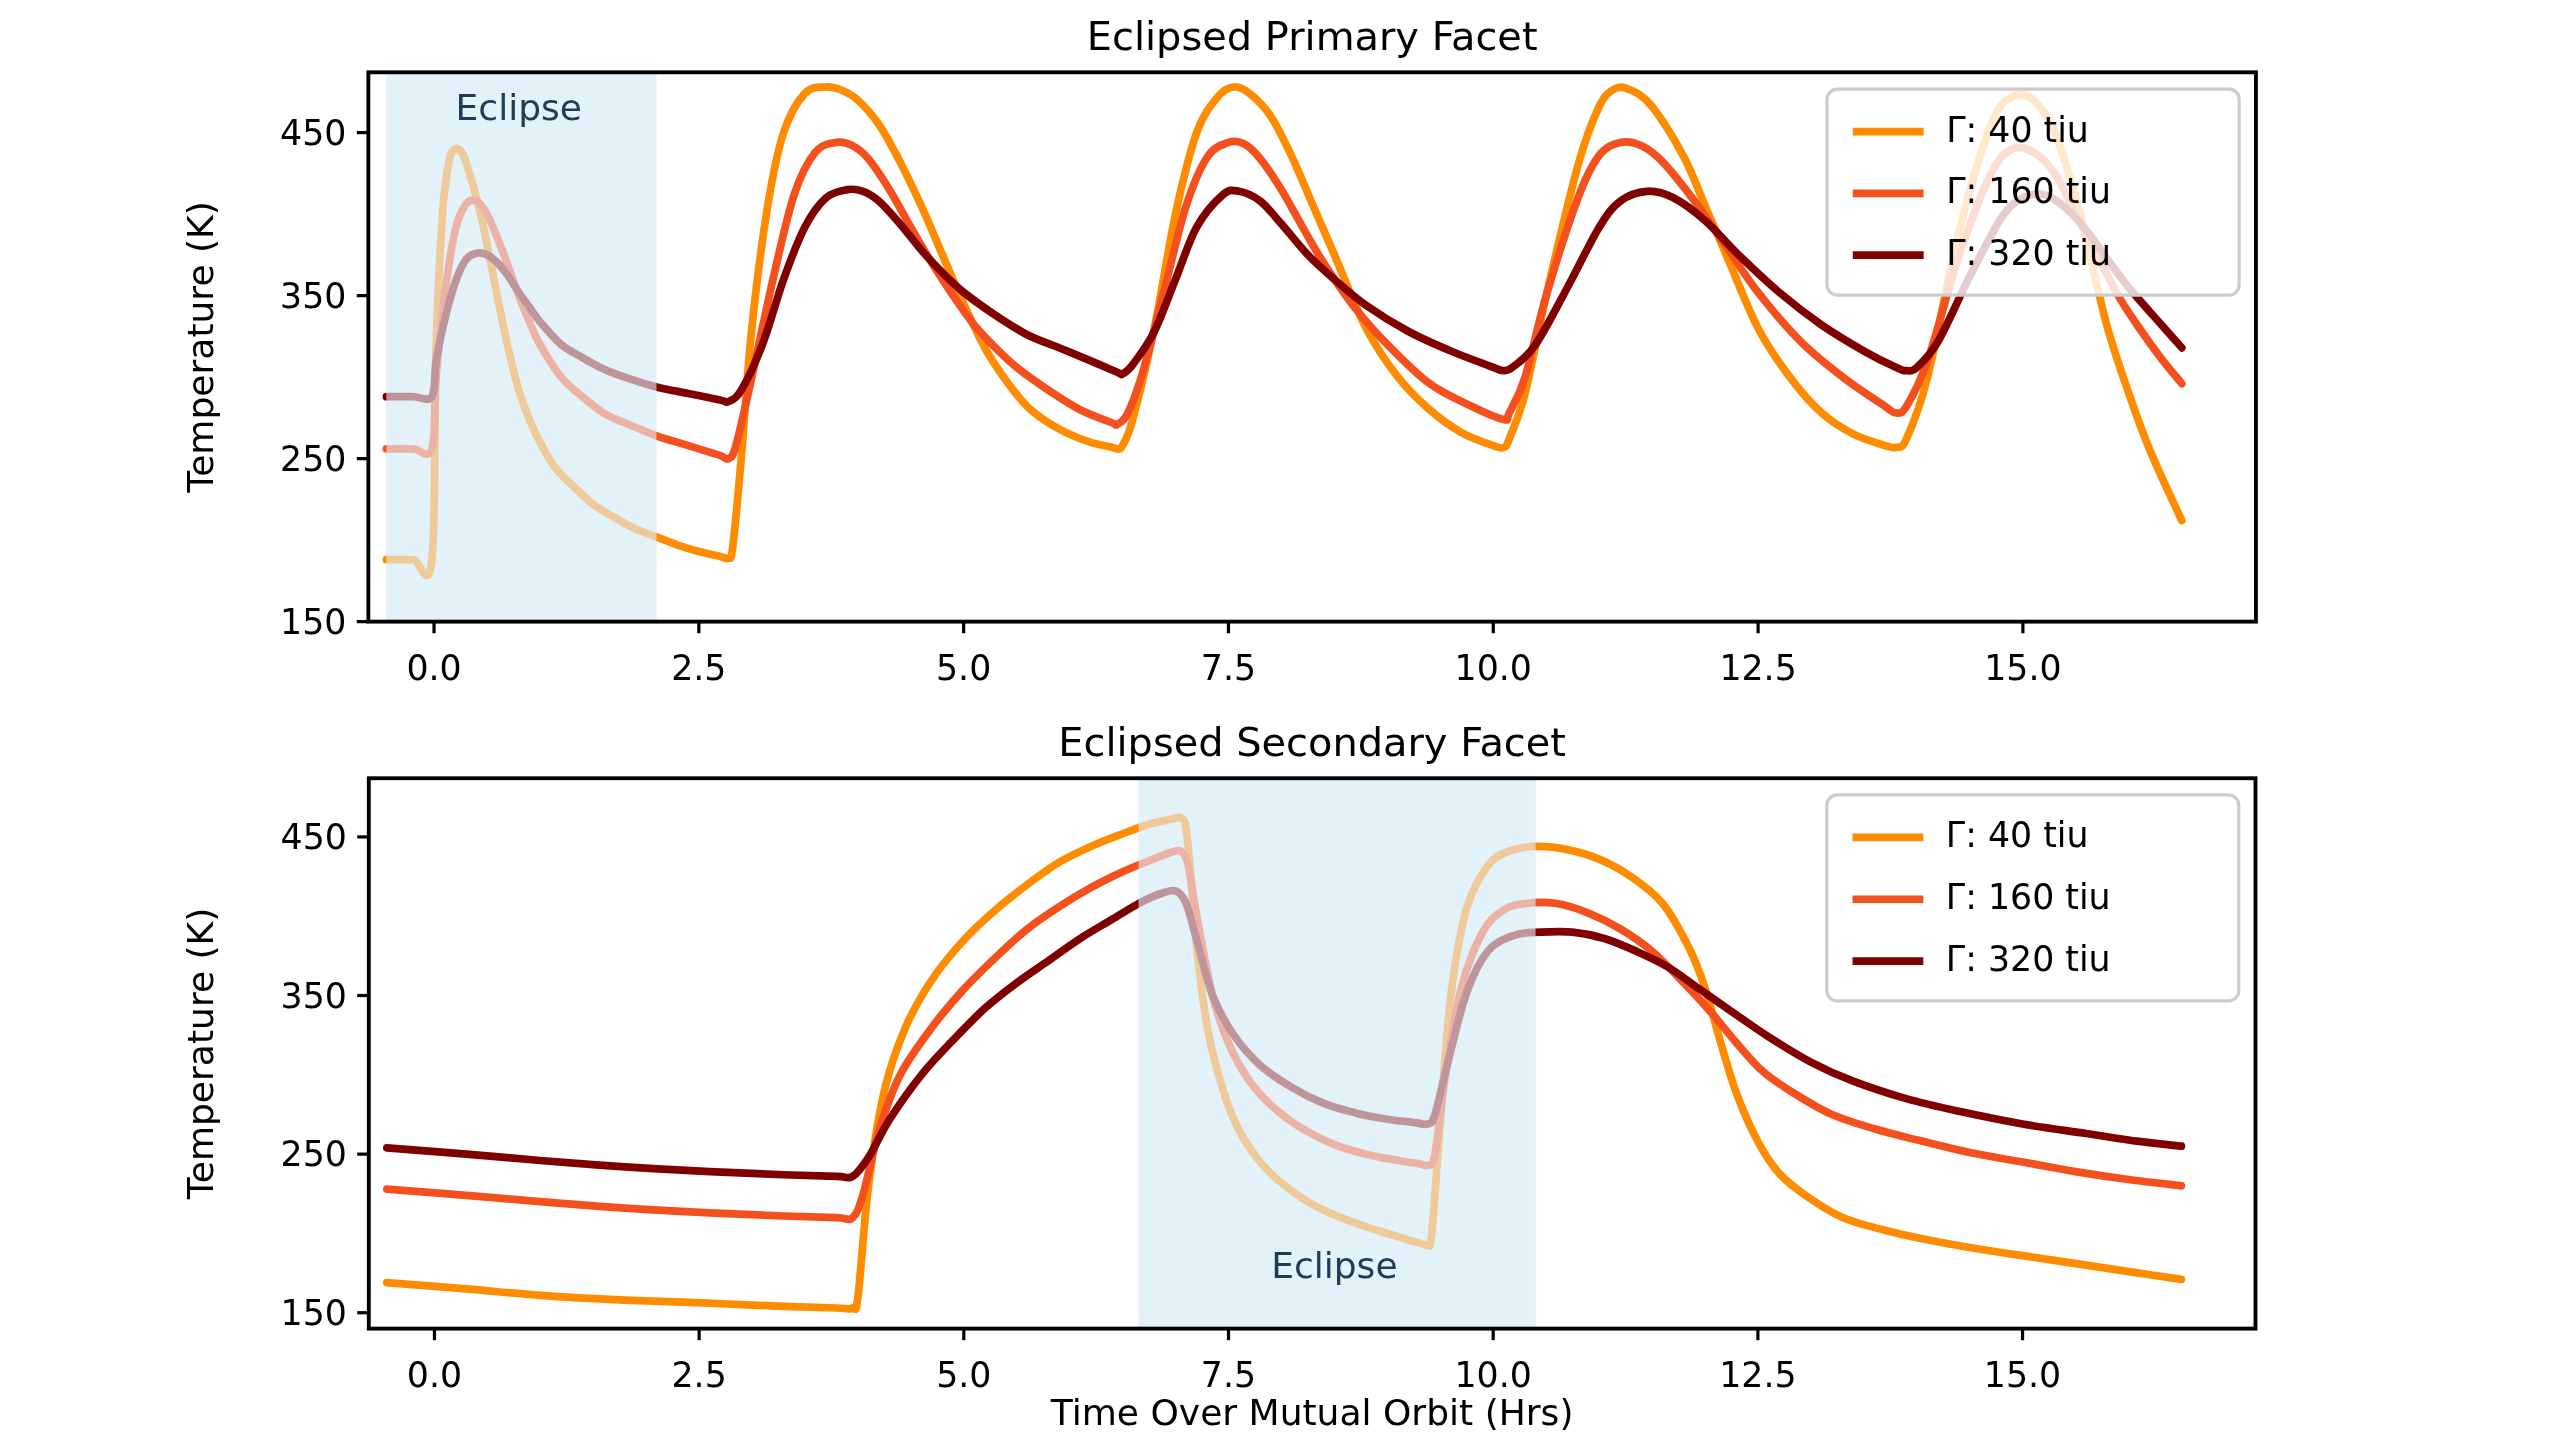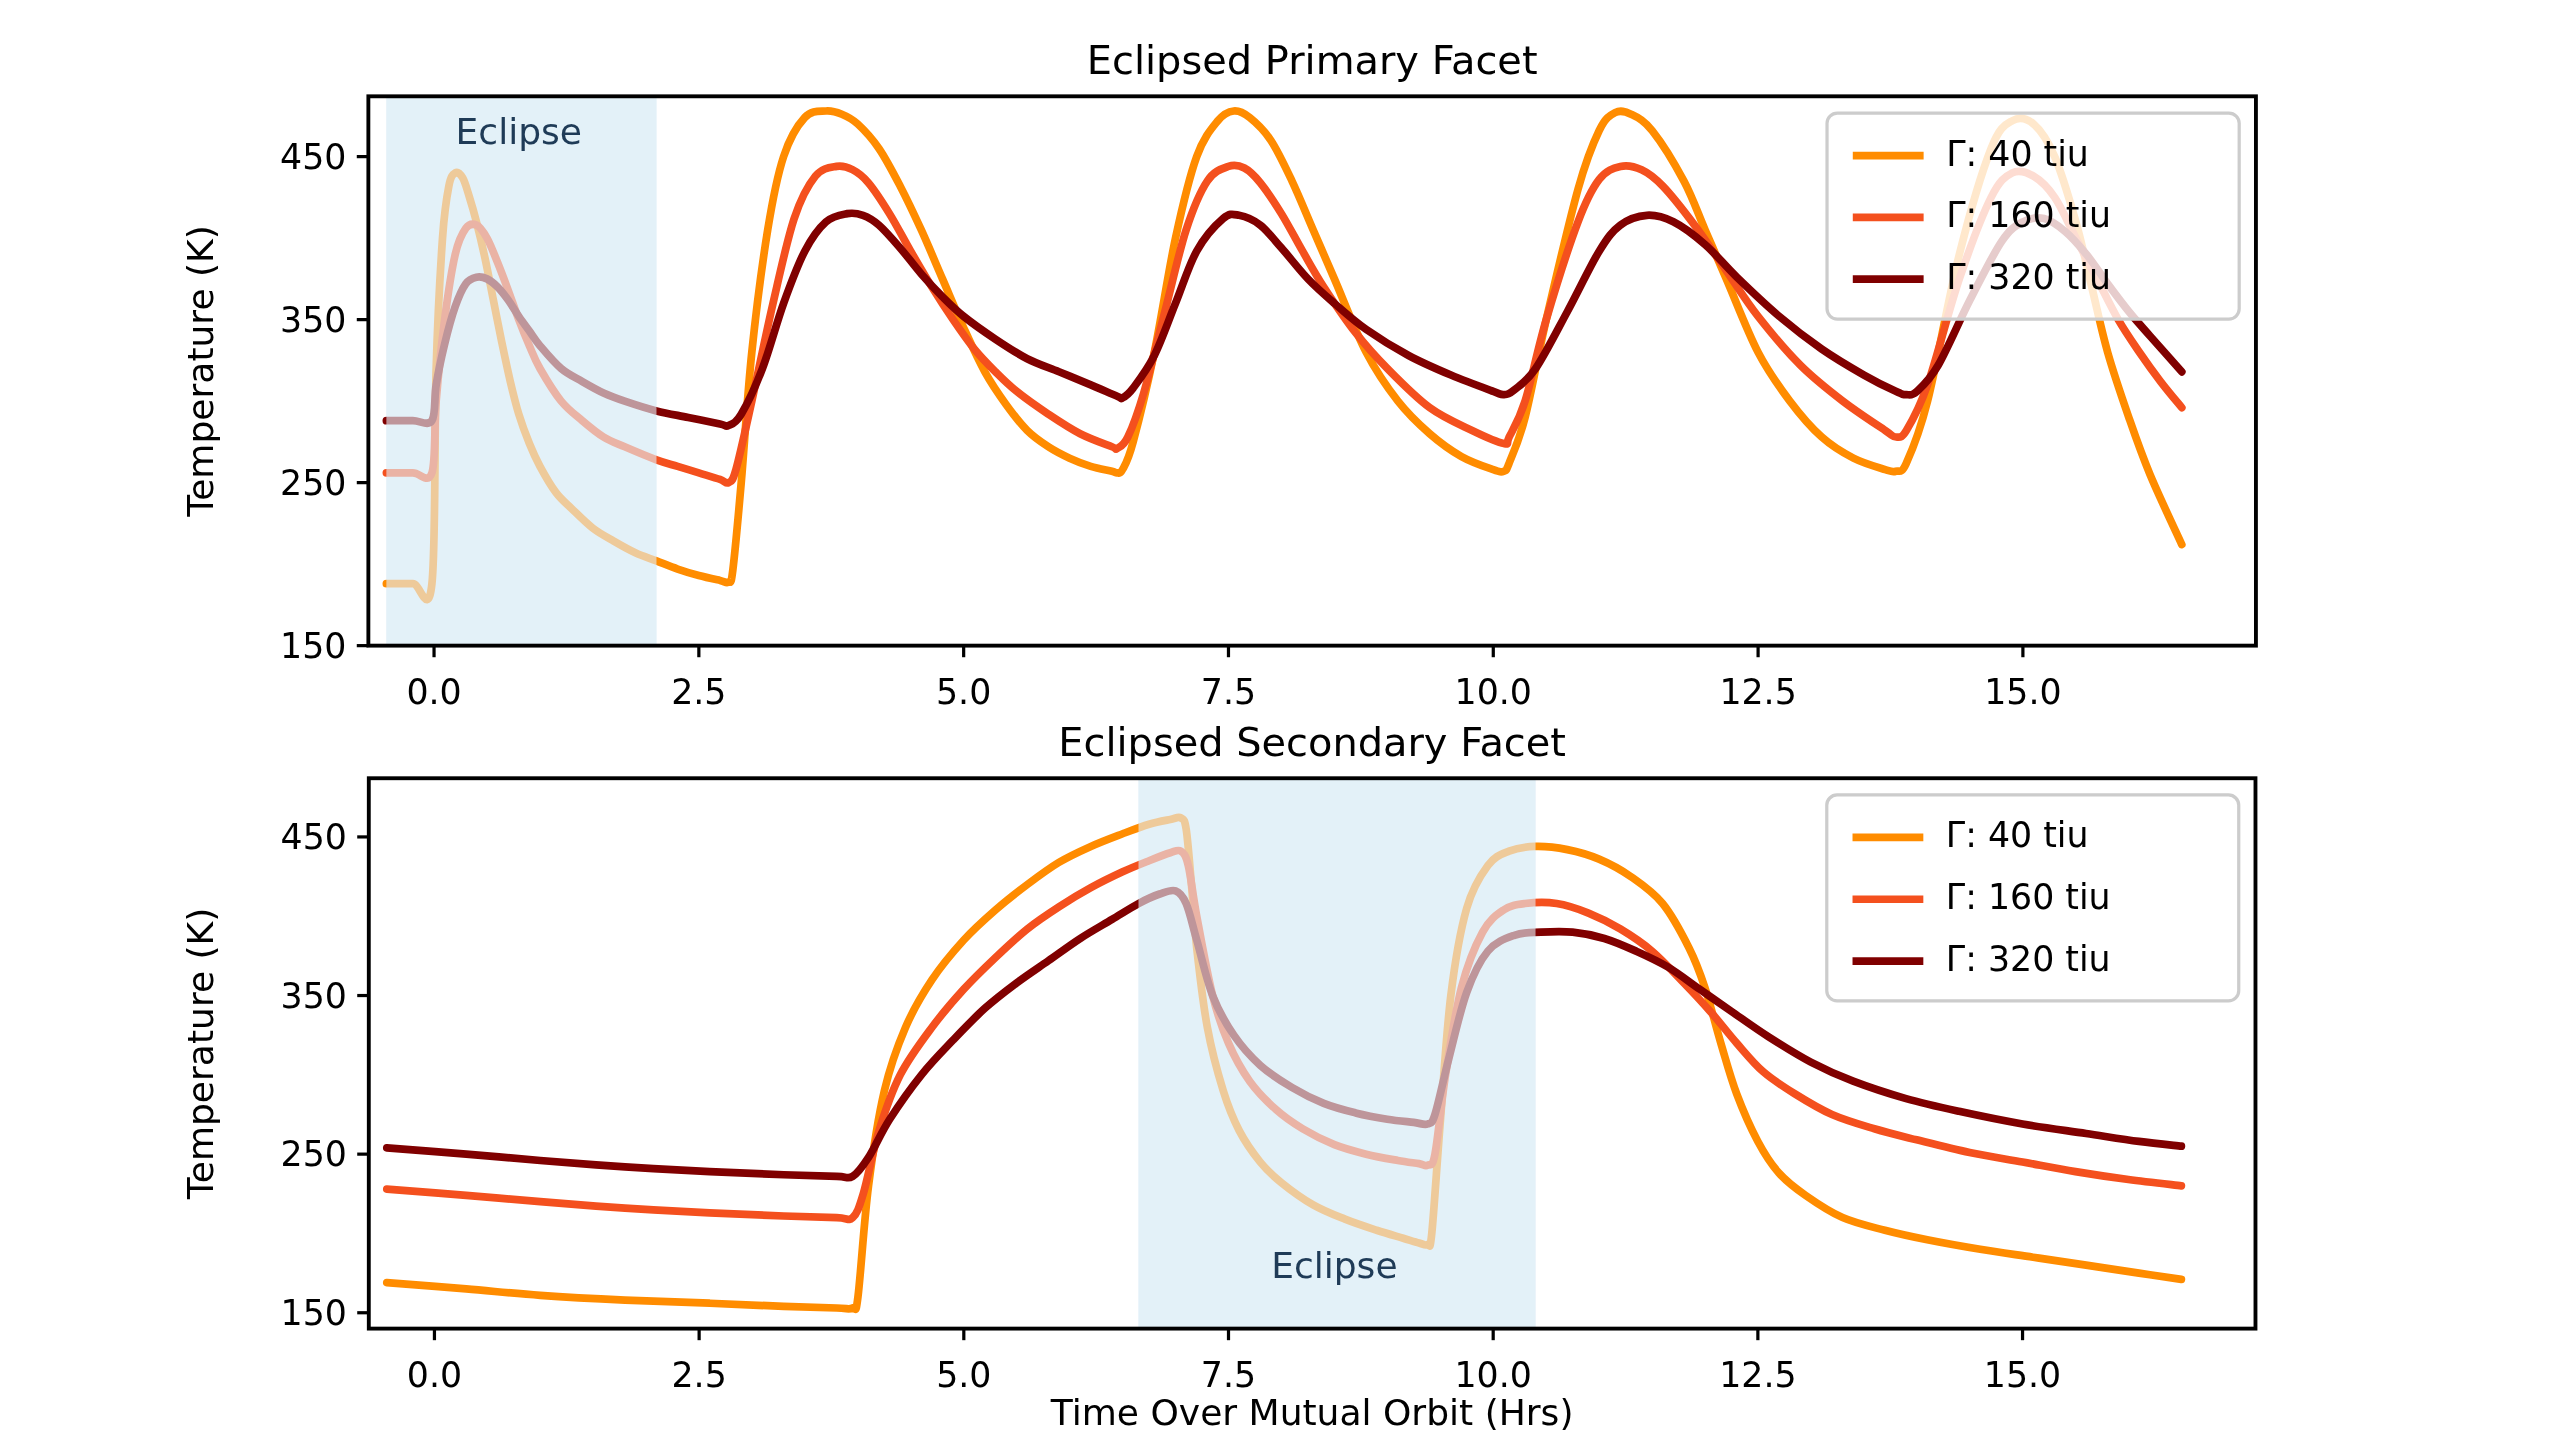--- a/index.html
+++ b/index.html
@@ -16,21 +16,21 @@
   .spine{fill:none;stroke:#000000;stroke-width:6;}
   .tickmark{stroke:#000000;stroke-width:5;}
   .curve{fill:none;stroke-width:12;stroke-linejoin:round;stroke-linecap:round;}
   .legend-line{stroke-width:12;stroke-linecap:butt;}
 </style>
 </head>
 <body>
 
 <div id="stage">
 
-  <div class="panel" id="panel-0" style="left:0px;top:0px;width:2213px;height:683px;margin-top:24px;">
+  <div class="panel" id="panel-0" style="left:0px;top:0px;width:2213px;height:683px;">
       <svg width="2576" height="683" viewBox="0 0 4000 1060" class="svgroot">
         <text x="2037.5" y="78" class="title-txt">Eclipsed Primary Facet</text>
         <defs>
           <clipPath id="panel-0-clip">
             <rect x="572" y="112" width="2931" height="853"></rect>
           </clipPath>
         </defs>
         <g clip-path="url(#panel-0-clip)">
           <rect x="599.9612794612794" y="112" width="419.4191919191919" height="853" fill="#e3f1f8"></rect>
         </g>

